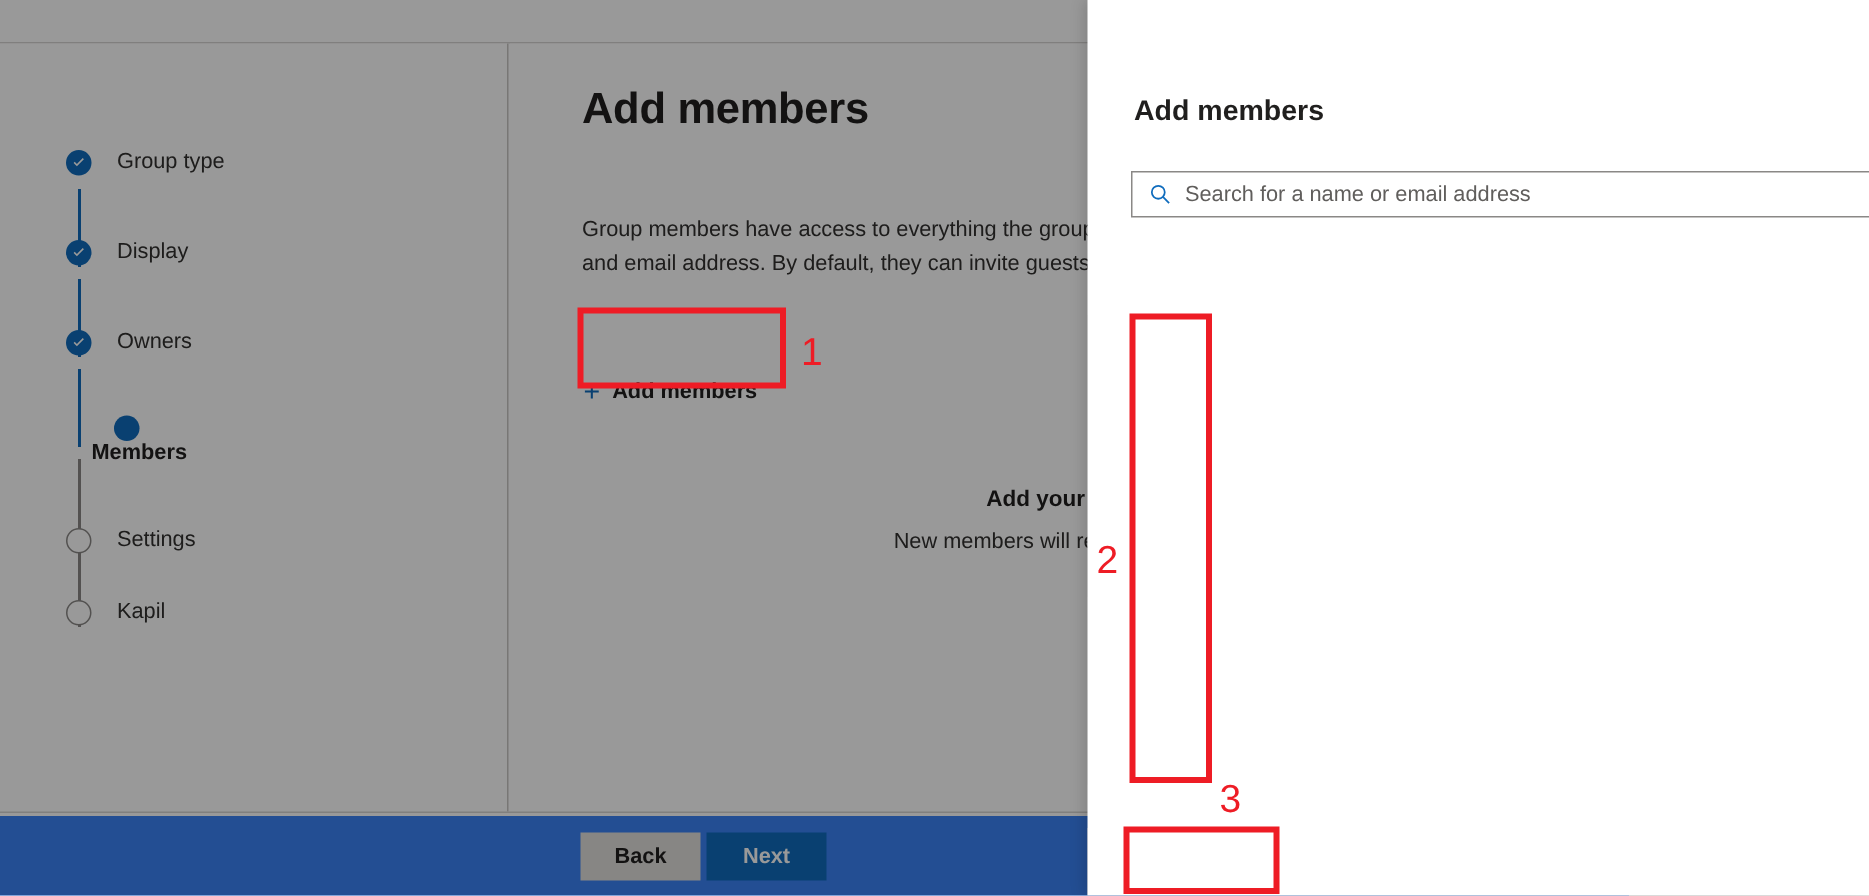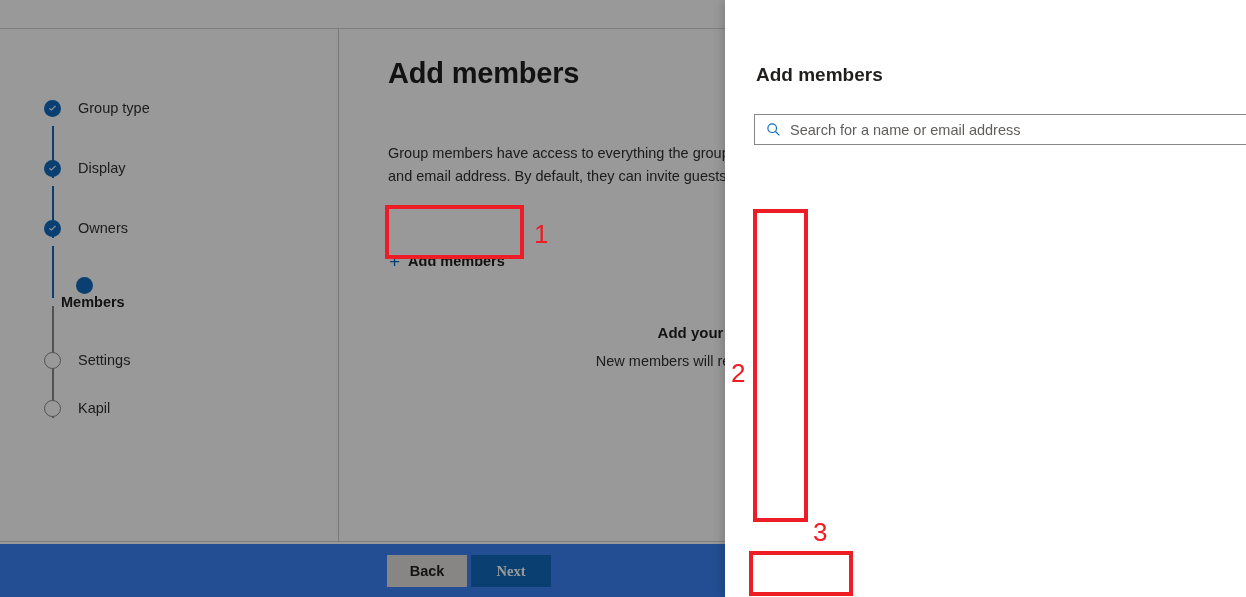--- a/index.html
+++ b/index.html
@@ -106,21 +106,21 @@
     position: absolute; left: 0; top: 544px; width: 1086px; height: 55px;
     background: #3b82f6;
   }
   .btn {
     height: 32px; min-width: 80px; padding: 0 16px;
     font-size: 14.5px; font-family: "Liberation Sans", sans-serif;
     border: 1px solid transparent; cursor: pointer;
     display: inline-flex; align-items: center; justify-content: center;
   }
   .btn-secondary { background: #e1dfdd; color: #201f1e; font-weight: 600; }
-  .btn-primary { background: #0f6cbd; color: #ffffff; font-weight: 600; font-family: Liberation Serif, serif; }
+  .btn-primary { background: #0f6cbd; color: #ffffff; font-weight: 600; }
   .footer .btn-back { position: absolute; left: 387px; top: 11px; width: 68px; }
   .footer .btn-next { position: absolute; left: 471px; top: 11px; width: 72px; }
 
   
   .panel {
     position: absolute; left: 725px; top: 0; width: 521px; height: 597px;
     background: #ffffff; z-index: 10;
     box-shadow: -2px 0 10px rgba(0,0,0,0.18);
   }
   .panel-title {

